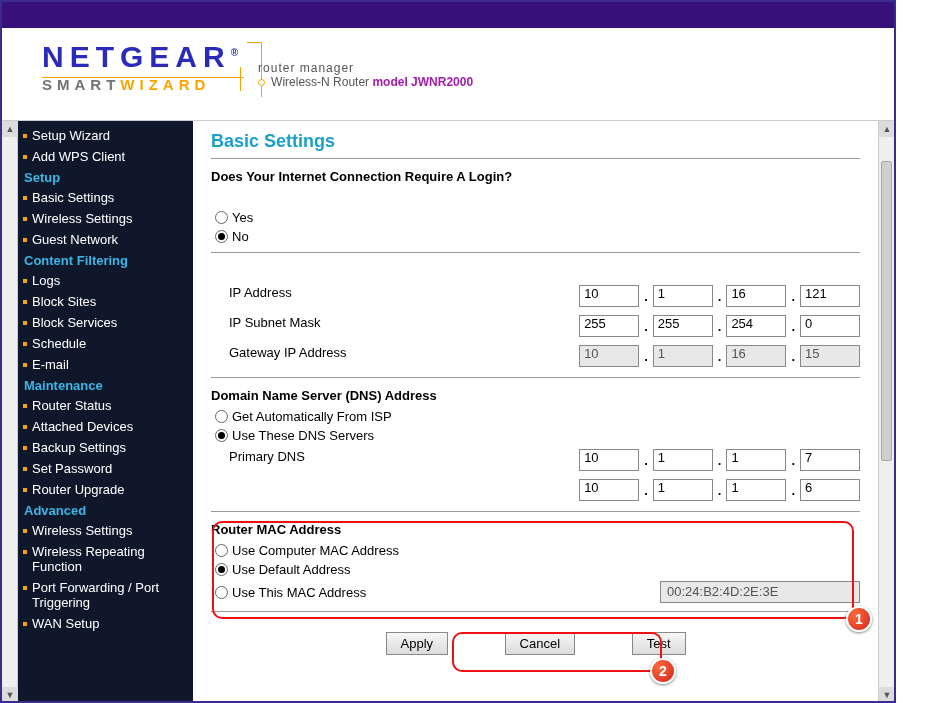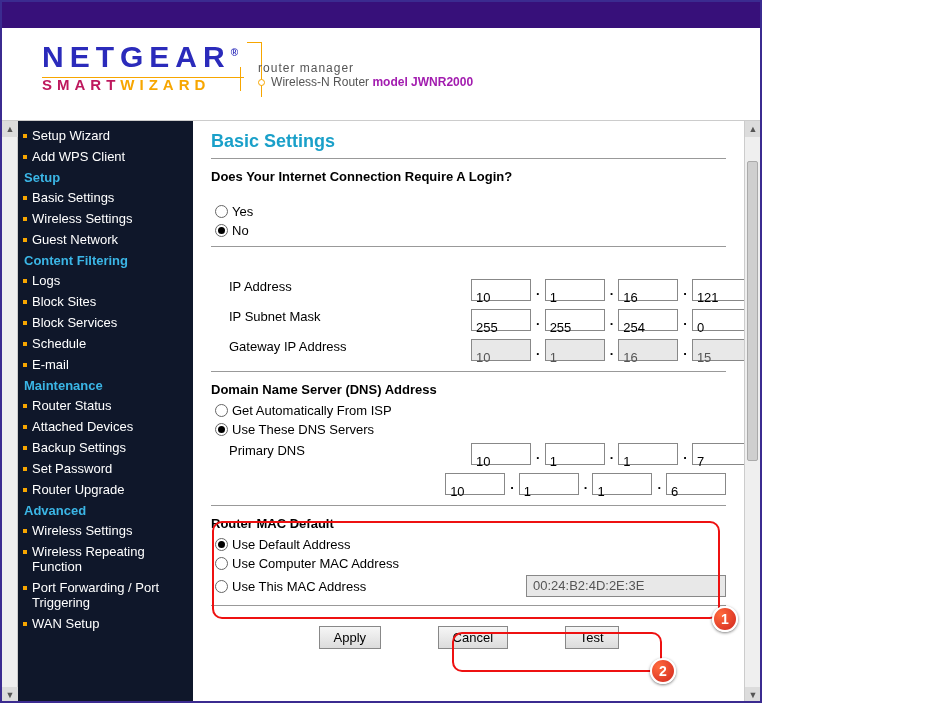--- a/index.html
+++ b/index.html
@@ -1,24 +1,24 @@
 <!DOCTYPE html>
 <html><head>
 <meta charset="utf-8">
 <style>
   * { box-sizing: border-box; margin: 0; padding: 0; }
   html, body { width: 950px; height: 703px; font-family: Arial, Helvetica, sans-serif; font-size: 13px; background: #fff; }
-  .outer-frame { width: 762px; height: 703px; border: 2px solid #3b2b90; background: #fff; position: relative; overflow: hidden; }
+  .outer-frame { width: 896px; height: 703px; border: 2px solid #3b2b90; background: #fff; position: relative; overflow: hidden; }
   .top-bar { height: 26px; background: #37107a; }
   .header { padding: 10px 20px 6px 40px; display: flex; align-items: flex-end; gap: 14px; }
   .logo { }
   .logo .brand { font-family: Arial, sans-serif; font-size: 30px; font-weight: 700; letter-spacing: 6px; color: #2b2bbb; }
   .logo .reg { font-size: 10px; vertical-align: super; color: #2b2bbb; }
   .logo .subbrand { letter-spacing: 5px; font-size: 15px; font-weight: 700; margin-top: -2px;}
-  .logo .smart { color: #be185d; }
+  .logo .smart { color: #737373; }
   .logo .wizard { color: #f7a600; }
   .logo-line { border-top: 1px solid #f7a600; margin: 3px 0 0 0; }
   .logo-box { position: relative; padding-top: 2px;}
   .logo-box::after{
     content:""; position:absolute; right:-18px; top:4px; bottom:-4px; width:14px;
     border-top:1px solid #f7a600; border-right:1px solid #f7a600;
   }
   .hdr-text { padding-bottom: 4px; position:relative; }
   .hdr-text::before{
     content:""; position:absolute; left:-18px; top:6px; bottom:2px; width:1px; background:#f7a600;
@@ -38,29 +38,29 @@
   .scroll-col .arrow.bot{bottom:0;}
   .sidebar { width: 175px; background: #0f172a; color: #fff; padding: 4px 0; font-size: 13px; overflow: hidden;}
   .sidebar .item { padding: 3px 6px 3px 14px; cursor: pointer; position:relative; white-space: normal; }
   .sidebar .item::before{content:"";position:absolute;left:5px;top:9px;width:4px;height:4px;background:#f7a600;border-radius:0;}
   .sidebar .heading { color: #3bb6e6; font-weight: 700; padding: 3px 6px 2px 6px; }
 
   
   .main { flex: 1; background: #fff; padding: 10px 18px 10px 18px; overflow: hidden; position:relative;}
   h2.page-title { color: #1aa0c9; font-size: 18px; font-weight: 700; margin-bottom: 4px;}
   hr.sep { border: none; border-top: 1px solid #999; margin: 6px 0 10px; }
-  .section-q { font-weight: 700; font-size: 13px; margin-bottom: 18px;}
+  .section-q { font-weight: 700; font-size: 13px; margin-bottom: 24px;}
   .radio-row { display:flex; align-items:center; gap:4px; padding: 2px 0 2px 4px;}
   .radio { width:13px;height:13px;border:1px solid #666;border-radius:50%;display:inline-flex;align-items:center;justify-content:center;background:#fff;}
   .radio.checked::after{content:"";width:7px;height:7px;background:#000;border-radius:50%;}
   .field-table{width:100%;}
   .field-row { display:flex; align-items:flex-start; padding:4px 0;}
   .field-row .lbl { flex: 0 0 260px; padding-left: 18px;}
   .field-row .val { margin-left:auto; display:flex; align-items:center; gap:2px;}
-  .ipcell{width:60px;height:22px;border:1px solid #888;background:#fff;font-size:13px;text-align:left;padding:10px 4px;display:inline-block;}
+  .ipcell{width:60px;height:22px;border:1px solid #888;background:#fff;font-size:13px;text-align:left;padding:0 4px;display:inline-block;}
   .ipcell.ro{background:#e8e8e8;color:#555;}
   .dotsep{padding:0 3px;font-weight:700;}
   .subhead{font-weight:700;margin:6px 0 4px;}
   .indent{padding-left:18px;}
   .footer-buttons{display:flex;gap:26px;justify-content:space-between;padding:10px 0 12px;position:relative;width:300px;margin:0 auto;}
   .btn{border:1px solid #888;background:linear-gradient(#f6f6f6,#dcdcdc);padding:3px 14px;font-size:13px;cursor:pointer;}
 
   
   .callout-frame{position:absolute;border:2px solid #e11; border-radius:10px;pointer-events:none;}
   .callout1{left:210px; right:40px; top:519px; height:98px;}
@@ -214,28 +214,28 @@
             <span class="dotsep">.</span>
             <span class="ipcell">1</span>
             <span class="dotsep">.</span>
             <span class="ipcell">1</span>
             <span class="dotsep">.</span>
             <span class="ipcell">6</span>
           </div>
       </div>
       <hr class="sep">
 
-      <div class="subhead">Router MAC Default</div>
+      <div class="subhead">Router MAC Address</div>
+      <div class="radio-row">
+        <span class="radio"></span>
+        <span>Use Computer MAC Address</span>
+      </div>
       <div class="radio-row">
         <span class="radio checked"></span>
         <span>Use Default Address</span>
-      </div>
-      <div class="radio-row">
-        <span class="radio"></span>
-        <span>Use Computer MAC Address</span>
       </div>
       <div class="radio-row" style="">
         <span class="radio"></span>
         <span>Use This MAC Address</span>
         <span class="wide-input">00:24:B2:4D:2E:3E</span>
       </div>
       <hr class="sep">
 
       <div class="footer-buttons">
         <button class="btn">Apply</button>

